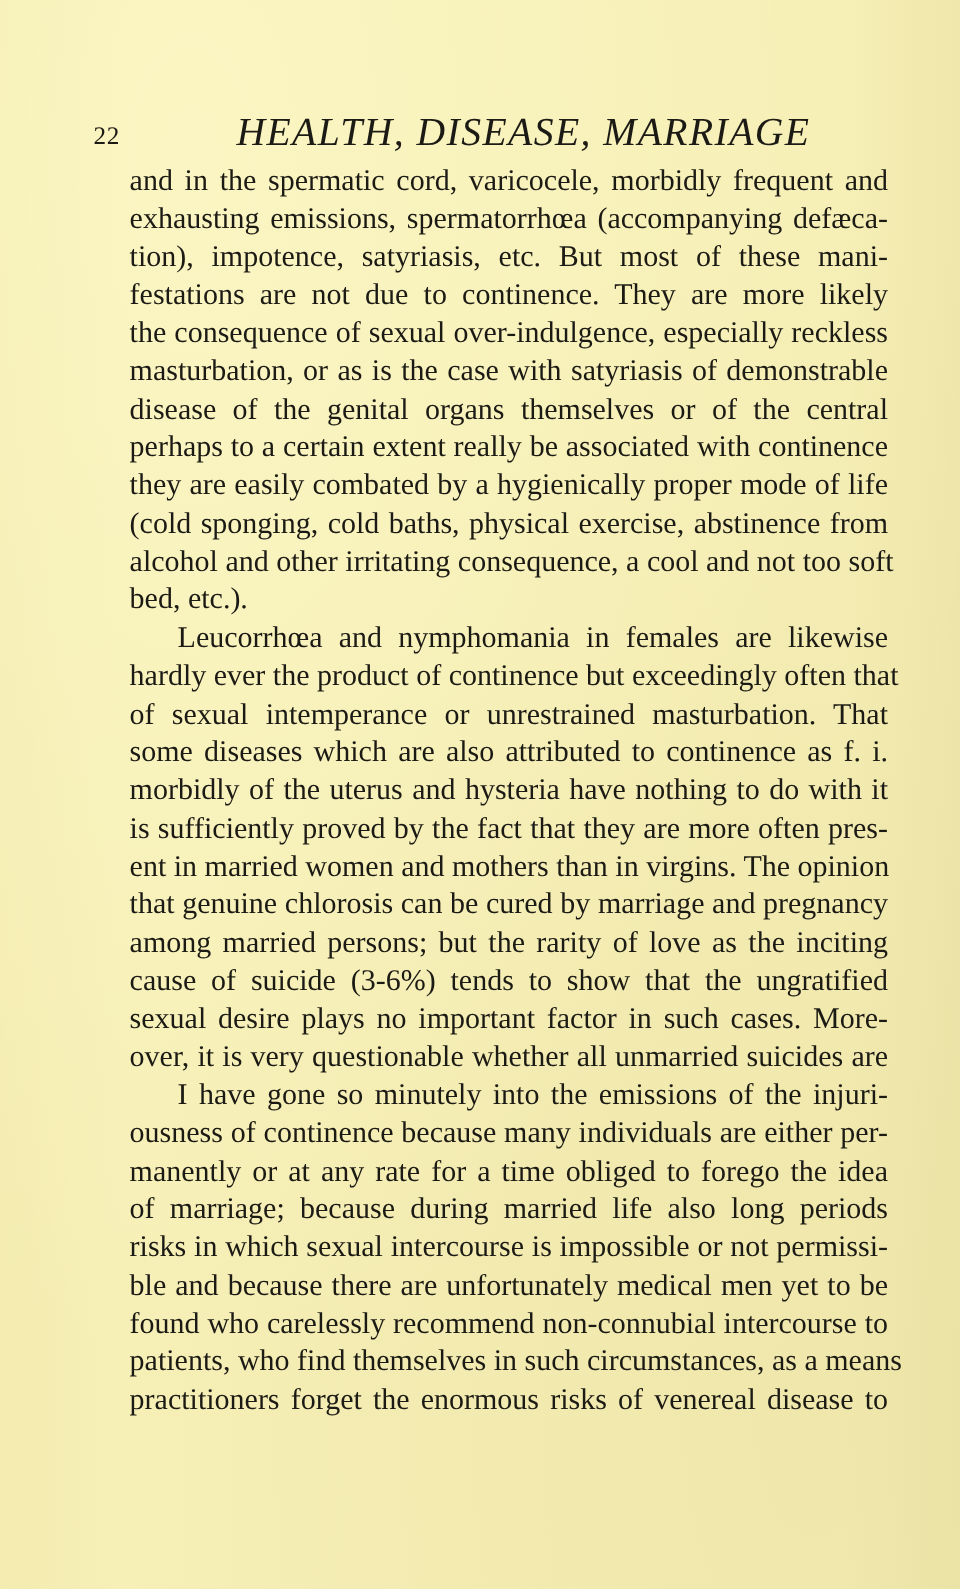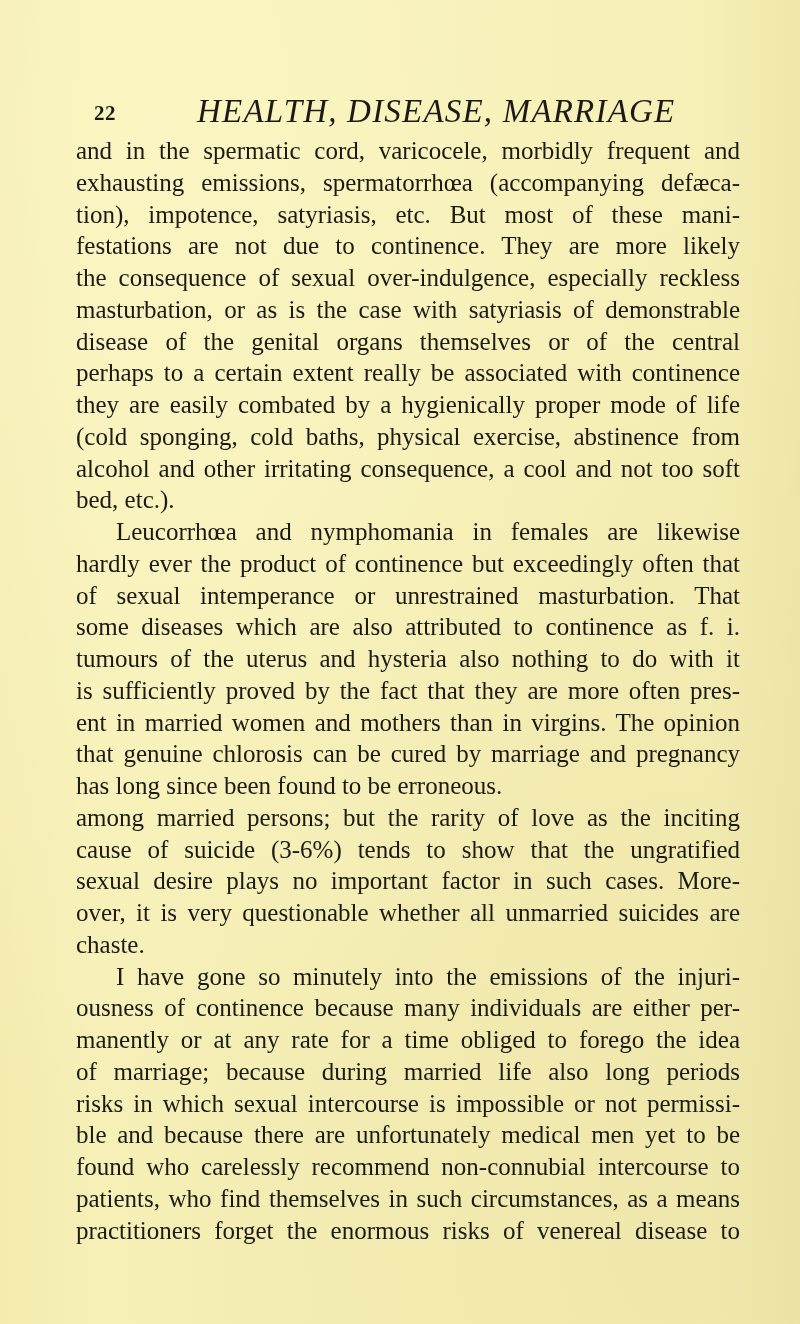--- a/index.html
+++ b/index.html
@@ -24,26 +24,25 @@
       top: 93px;
       width: 664px;
     }
     .running-head {
       position: relative;
       height: 36px;
       margin-bottom: 6px;
     }
     .page-number {
       position: absolute;
-      left: 18px;
+      left: 2px;
       top: 8px;
       font-family: "Liberation Serif", serif;
       font-size: 21px;
       letter-spacing: 0.5px;
-      font-weight: bold;
     }
     .running-title {
       position: absolute;
       left: 121px;
       top: 0;
       font-family: "Liberation Serif", serif;
       font-style: italic;
       font-size: 33px;
       letter-spacing: 1.2px;
       white-space: nowrap;
@@ -53,20 +52,21 @@
       font-size: 25px;
       line-height: 31.75px;
       text-align: justify;
     }
     .line {
       display: block;
       height: 31.75px;
       white-space: nowrap;
       text-align: justify;
       text-align-last: justify;
+      margin-left: 32px;
     }
     .line.last {
       text-align-last: left;
     }
     .line.indent {
       padding-left: 40px;
     }
   </style>
 </head>
 <body>
@@ -86,30 +86,28 @@
       <span class="line">disease of the genital organs themselves or of the central</span>
       <span class="line">perhaps to a certain extent really be associated with continence</span>
       <span class="line">they are easily combated by a hygienically proper mode of life</span>
       <span class="line">(cold sponging, cold baths, physical exercise, abstinence from</span>
       <span class="line">alcohol and other irritating consequence, a cool and not too soft</span>
       <span class="line last">bed, etc.).</span>
       <span class="line indent">Leucorrhœa and nymphomania in females are likewise</span>
       <span class="line">hardly ever the product of continence but exceedingly often that</span>
       <span class="line">of sexual intemperance or unrestrained masturbation. That</span>
       <span class="line">some diseases which are also attributed to continence as f. i.</span>
-      <span class="line">tumours of the uterus and hysteria also nothing to do with it</span>
+      <span class="line">morbidly of the uterus and hysteria have nothing to do with it</span>
       <span class="line">is sufficiently proved by the fact that they are more often pres-</span>
       <span class="line">ent in married women and mothers than in virgins. The opinion</span>
       <span class="line">that genuine chlorosis can be cured by marriage and pregnancy</span>
-      <span class="line last">has long since been found to be erroneous.</span>
       <span class="line">among married persons; but the rarity of love as the inciting</span>
       <span class="line">cause of suicide (3-6%) tends to show that the ungratified</span>
       <span class="line">sexual desire plays no important factor in such cases. More-</span>
       <span class="line">over, it is very questionable whether all unmarried suicides are</span>
-      <span class="line last">chaste.</span>
       <span class="line indent">I have gone so minutely into the emissions of the injuri-</span>
       <span class="line">ousness of continence because many individuals are either per-</span>
       <span class="line">manently or at any rate for a time obliged to forego the idea</span>
       <span class="line">of marriage; because during married life also long periods</span>
       <span class="line">risks in which sexual intercourse is impossible or not permissi-</span>
       <span class="line">ble and because there are unfortunately medical men yet to be</span>
       <span class="line">found who carelessly recommend non-connubial intercourse to</span>
       <span class="line">patients, who find themselves in such circumstances, as a means</span>
       <span class="line">practitioners forget the enormous risks of venereal disease to</span>
     </div>

